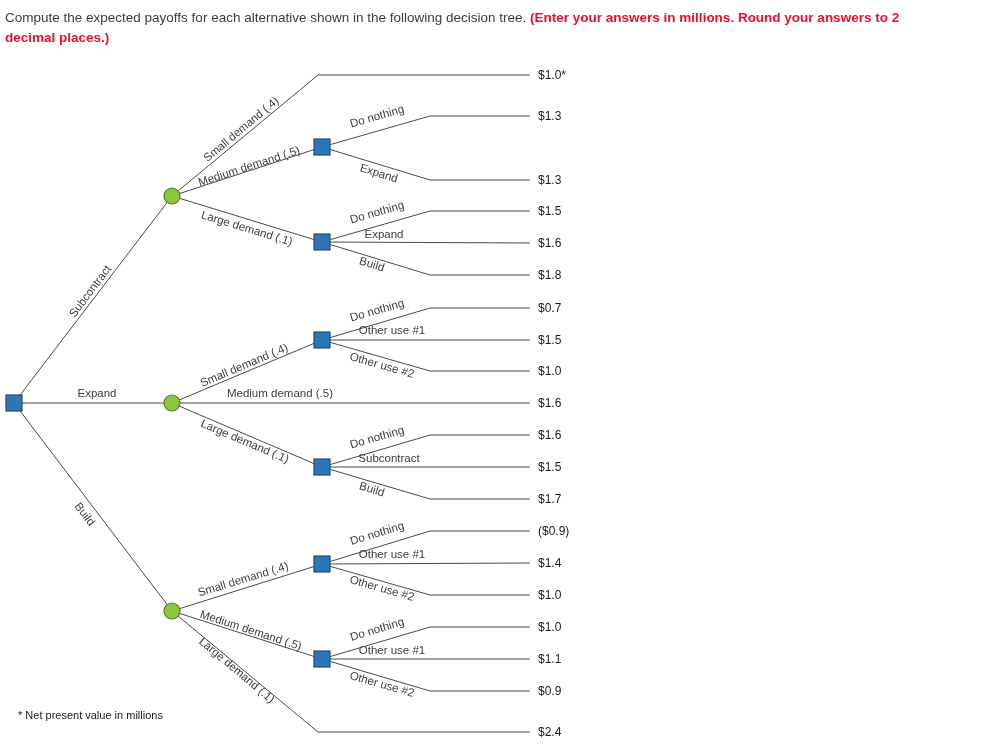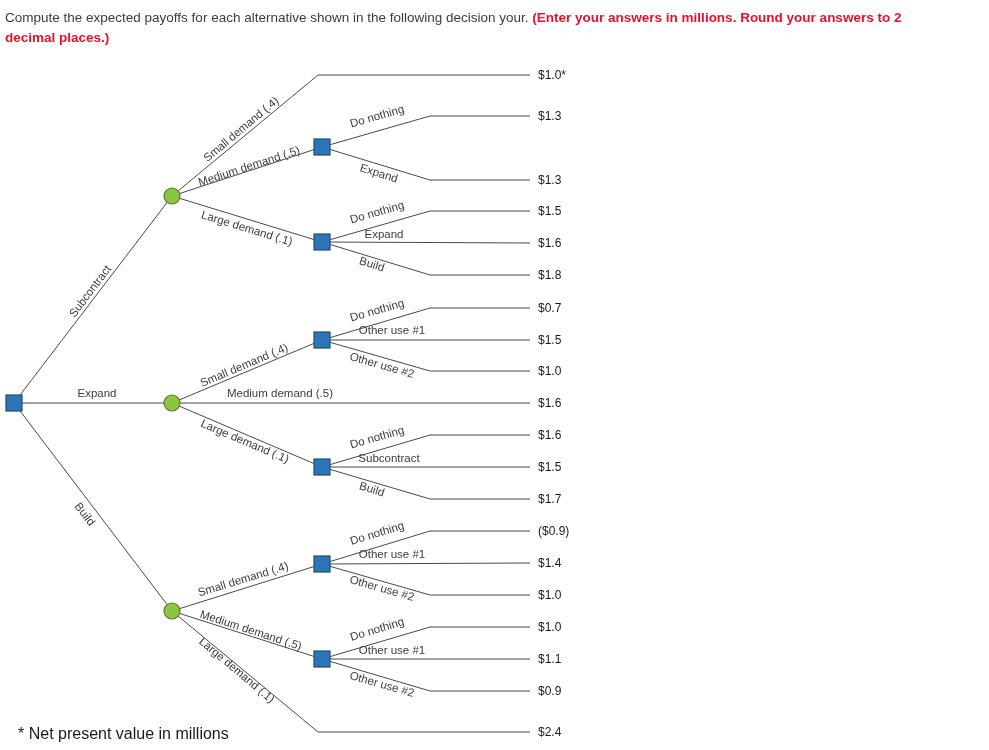--- a/index.html
+++ b/index.html
@@ -2,21 +2,21 @@
 <html><head>
 <meta charset="utf-8">
 <style>
   * { margin:0; padding:0; box-sizing:border-box; }
   html,body { width:989px; height:750px; background:#ffffff;
     font-family:"Liberation Sans", sans-serif; position:relative; overflow:hidden; }
   .tree-svg { position:absolute; left:0; top:0; }
   .question-prompt { position:absolute; left:5px; top:8px; width:942px;
     font-size:13.5px; line-height:1.45; color:#3c3c3c; }
   .question-prompt .red { color:#e8112d; font-weight:bold; }
-  .footnote { position:absolute; left:18px; top:725px; font-size:16px; color:#1a1a1a; }
+  .footnote { position:absolute; left:18px; top:709px; font-size:11px; color:#1a1a1a; }
 </style>
 </head>
 <body>
 
 <svg class="tree-svg" width="989" height="750" viewBox="0 0 989 750">
     <polyline points="14,403 172,196" fill="none" stroke="#4a4a4a" stroke-width="1"></polyline>
     <polyline points="14,403 172,403" fill="none" stroke="#4a4a4a" stroke-width="1"></polyline>
     <polyline points="14,403 172,611" fill="none" stroke="#4a4a4a" stroke-width="1"></polyline>
     <polyline points="172,196 318,75 530,75" fill="none" stroke="#4a4a4a" stroke-width="1"></polyline>
     <polyline points="172,196 322,147" fill="none" stroke="#4a4a4a" stroke-width="1"></polyline>
@@ -98,15 +98,15 @@
     <circle cx="172" cy="403" r="8" fill="#8cc63f" stroke="#567d2e" stroke-width="1.2"></circle>
     <circle cx="172" cy="611" r="8" fill="#8cc63f" stroke="#567d2e" stroke-width="1.2"></circle>
     <rect x="314" y="139" width="16" height="16" fill="#2e75b6" stroke="#1f4e79" stroke-width="1.2"></rect>
     <rect x="314" y="234" width="16" height="16" fill="#2e75b6" stroke="#1f4e79" stroke-width="1.2"></rect>
     <rect x="314" y="332" width="16" height="16" fill="#2e75b6" stroke="#1f4e79" stroke-width="1.2"></rect>
     <rect x="314" y="459" width="16" height="16" fill="#2e75b6" stroke="#1f4e79" stroke-width="1.2"></rect>
     <rect x="314" y="556" width="16" height="16" fill="#2e75b6" stroke="#1f4e79" stroke-width="1.2"></rect>
     <rect x="314" y="651" width="16" height="16" fill="#2e75b6" stroke="#1f4e79" stroke-width="1.2"></rect>
   </svg>
 
-<div class="question-prompt"><span>Compute the expected payoffs for each alternative shown in the following decision your. </span><span class="red">(Enter your answers in millions. Round your answers to 2 decimal places.)</span></div>
+<div class="question-prompt"><span>Compute the expected payoffs for each alternative shown in the following decision tree. </span><span class="red">(Enter your answers in millions. Round your answers to 2 decimal places.)</span></div>
 
 <div class="footnote">* Net present value in millions</div>
 
 </body></html>

